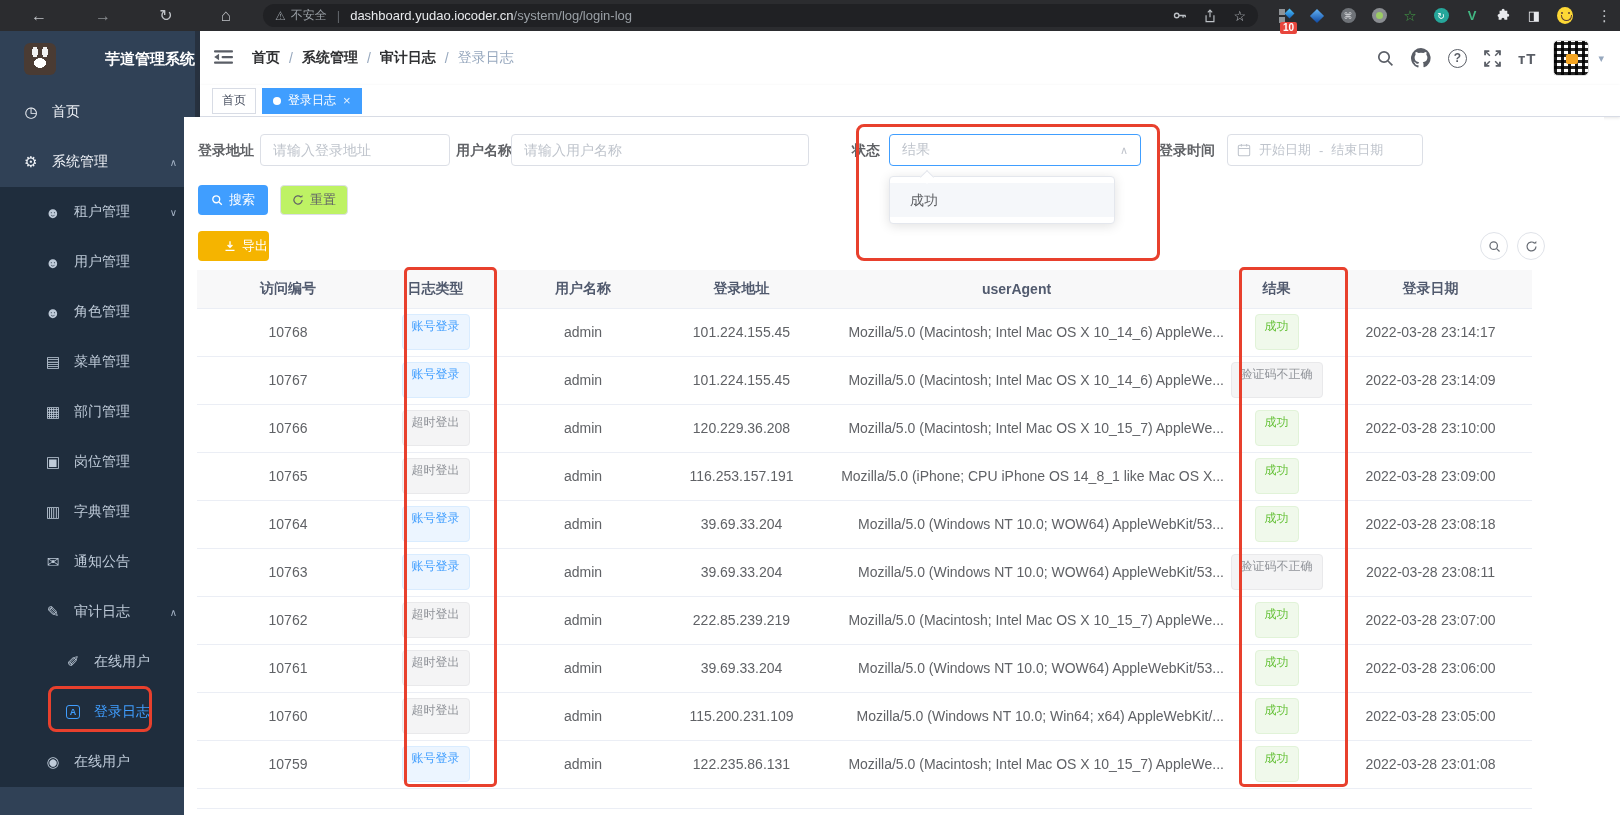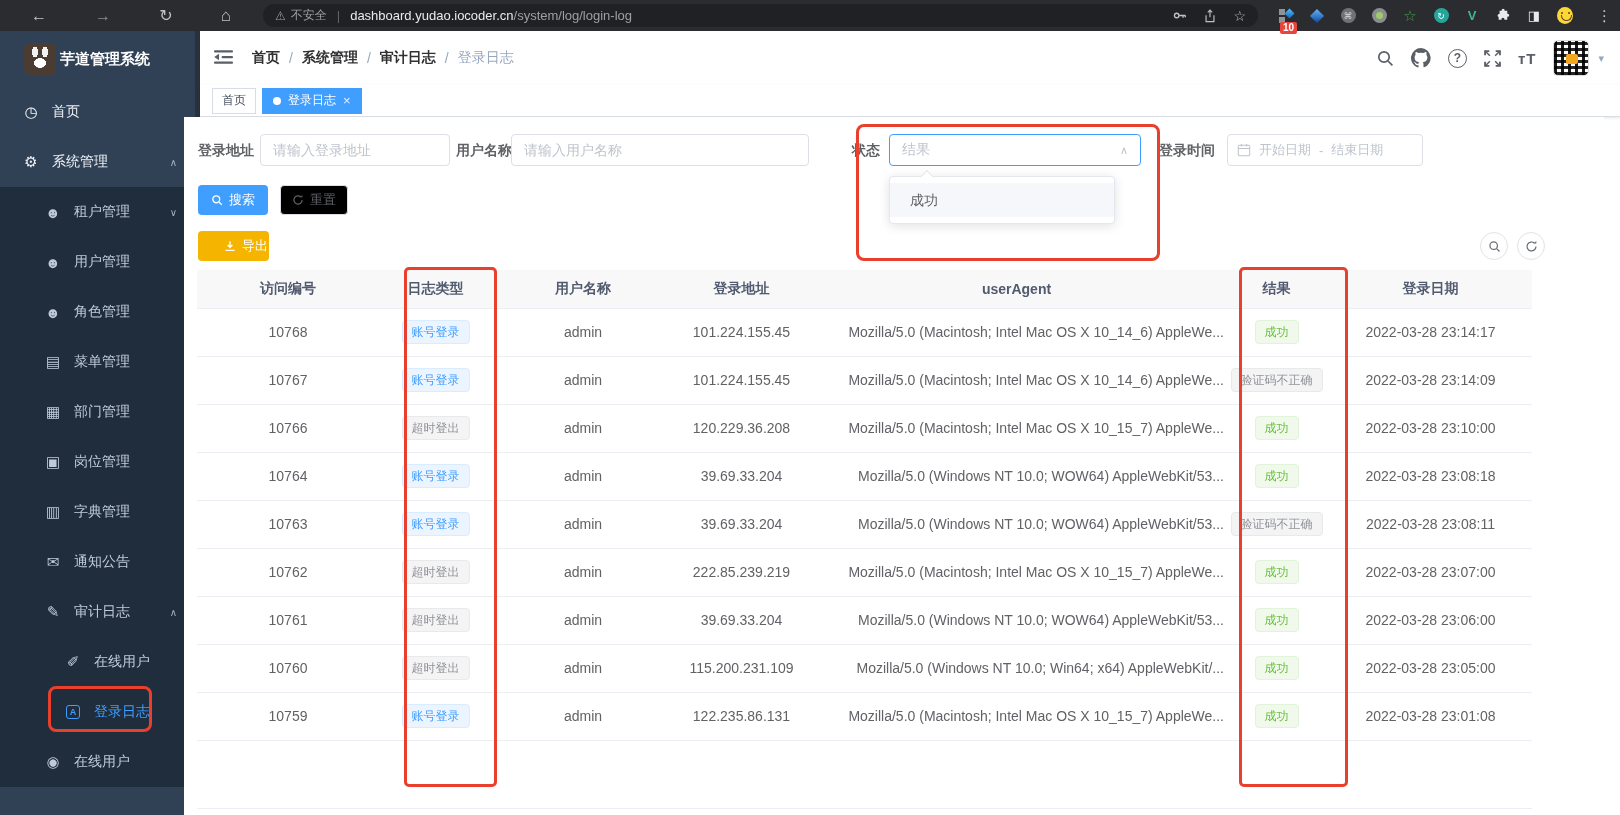--- a/index.html
+++ b/index.html
@@ -31,21 +31,21 @@
   .puz { color:#e8eaed; } .panel-ic { color:#e8eaed; font-size:13px; }
   .emoji { width:17px; height:17px; border-radius:50%; background:#fdd835; position:relative; }
   .emoji::before { content:""; position:absolute; left:4px; top:5px; width:2px; height:2px; background:#5d4037; border-radius:50%; box-shadow:7px 0 0 #5d4037; }
   .emoji::after { content:""; position:absolute; left:4px; top:8px; width:9px; height:5px; border:1.4px solid #5d4037; border-top:none; border-radius:0 0 8px 8px; }
   .bb-dots { position:absolute; right:8px; top:0; color:#c0c3c7; font-size:15px; line-height:31px; cursor:pointer; }
 
   
   .sidebar { position:absolute; left:0; top:31px; width:195px; height:784px; background:#304156; }
   .side-track { position:absolute; left:195px; top:31px; width:5px; height:784px; background:#27313f; }
   .side-thumb { position:absolute; left:195.5px; top:120px; width:4px; height:88px; background:#64748a; border-radius:2px; }
-  .logo-row { height:56px; display:flex; align-items:center; padding-left:24px; gap:4px; cursor:pointer; }
+  .logo-row { height:56px; display:flex; align-items:center; padding-left:24px; gap:16px; cursor:pointer;justify-content:space-between; }
   .logo-img { width:32px; height:32px; border-radius:6px; flex:none;
      background:
        radial-gradient(ellipse 5px 9px at 11px 9px,#f2f2f2 60%,transparent 62%),
        radial-gradient(ellipse 5px 9px at 21px 9px,#f2f2f2 60%,transparent 62%),
        radial-gradient(ellipse 10px 8px at 16px 20px,#ffffff 60%,transparent 62%),
        #4a3b33; }
   .logo-title { color:#fff; font-weight:bold; font-size:15px; white-space:nowrap; }
   .menu-item { height:50px; display:flex; align-items:center; font-size:14px; color:#bfcbd9; cursor:pointer; position:relative; }
   .menu-item.lvl0 { padding-left:20px; background:#304156; color:#eef1f6; }
   .menu-item.lvl1 { padding-left:42px; background:#1f2d3d; }
@@ -100,33 +100,33 @@
   .el-date { position:absolute; left:1043px; top:17px; width:196px; height:32px; border:1px solid #dcdfe6; border-radius:4px; display:flex; align-items:center; padding:0 9px; gap:8px; color:#bfc4cc; font-size:13px; cursor:pointer; }
   .el-date .dsep { color:#bfc4cc; }
 
   .dropdown { position:absolute; left:705px; top:59px; width:226px; background:#fff; border:1px solid #e4e7ed; border-radius:4px; box-shadow:0 2px 12px rgba(0,0,0,.12); padding:6px 0; z-index:40; }
   .dropdown::before { content:""; position:absolute; left:32px; top:-5px; width:9px; height:9px; background:#fff; border-left:1px solid #e4e7ed; border-top:1px solid #e4e7ed; transform:rotate(45deg); }
   .dd-option { height:34px; line-height:34px; padding-left:20px; font-size:14px; color:#606266; cursor:pointer; }
   .dd-option.hover { background:#f5f7fa; }
 
   .btn { position:absolute; height:30px; border-radius:4px; font-size:13px; display:inline-flex; align-items:center; justify-content:center; gap:6px; cursor:pointer; border:1px solid transparent; font-family:inherit; }
   .btn-search { left:14px; top:68px; width:70px; background:#409eff; color:#fff; }
-  .btn-reset { left:96px; top:68px; width:68px; background:#000000; color:#606266; border-color:#dcdfe6; }
+  .btn-reset { left:96px; top:68px; width:68px; background:#bef264; color:#606266; border-color:#dcdfe6; }
   .btn-export { left:14px; top:114px; width:71px; background:#f5b400; color:#fff;justify-content:flex-end; }
   .mini-btn { position:absolute; width:28px; height:28px; border-radius:50%; border:1px solid #e0e3e9; background:#fff; color:#666b73; display:flex; align-items:center; justify-content:center; cursor:pointer; }
   .mini-search { left:1296px; top:115px; }
   .mini-refresh { left:1333px; top:115px; }
 
   
   .log-table { position:absolute; left:13px; top:153px; width:1335px; border-collapse:collapse; table-layout:fixed; }
   .log-table th { height:38px; background:#f8f8f9; color:#515a6e; font-size:14px; font-weight:bold; text-align:center; border-bottom:1px solid #ebeef5; }
   .log-table td { height:48px; color:#606266; font-size:14px; text-align:center; border-bottom:1px solid #ebeef5; white-space:nowrap; overflow:hidden; }
   .c1{width:182px;} .c2{width:113px;} .c3{width:182px;} .c4{width:135px;} .c5{width:415px;} .c6{width:105px;} .c7{width:203px;margin-left:32px;}
   .log-table td.c5 { text-align:right; padding-left:1px;margin-left:33px; }
-  .tag { display:inline-block; height:24px; line-height:22px; padding:0 9px; border-radius:4px; font-size:12px; border:1px solid transparent; }
+  .tag { display:inline-block; height:36px; line-height:22px; padding:0 9px; border-radius:4px; font-size:12px; border:1px solid transparent; }
   .tag-blue { color:#409eff; background:#ecf5ff; border-color:#d9ecff; }
   .tag-green { color:#67c23a; background:#f0f9eb; border-color:#e1f3d8; }
   .tag-gray { color:#909399; background:#f4f4f5; border-color:#e9e9eb; }
   .table-bottom-line { position:absolute; left:13px; top:691px; width:1335px; height:1px; background:#ebeef5; }
 
   
   .red-box { position:absolute; border:3px solid #e8402d; border-radius:8px; z-index:100; pointer-events:none; }
   .box-status { left:856px; top:124px; width:304px; height:137px; }
   .box-logtype { left:404px; top:267px; width:93px; height:520px; border-radius:5px; }
   .box-result { left:1239px; top:267px; width:109px; height:520px; border-radius:5px; }
@@ -461,20 +461,29 @@
         <tr>
           <td class="c1">10766</td>
           <td class="c2"><span class="tag tag-gray">超时登出</span></td>
           <td class="c3">admin</td>
           <td class="c4">120.229.36.208</td>
           <td class="c5">Mozilla/5.0 (Macintosh; Intel Mac OS X 10_15_7) AppleWe...</td>
           <td class="c6"><span class="tag tag-green">成功</span></td>
           <td class="c7">2022-03-28 23:10:00</td>
         </tr>
 
+        <tr>
+          <td class="c1">10765</td>
+          <td class="c2"><span class="tag tag-gray">超时登出</span></td>
+          <td class="c3">admin</td>
+          <td class="c4">116.253.157.191</td>
+          <td class="c5">Mozilla/5.0 (iPhone; CPU iPhone OS 14_8_1 like Mac OS X...</td>
+          <td class="c6"><span class="tag tag-green">成功</span></td>
+          <td class="c7">2022-03-28 23:09:00</td>
+        </tr>
 
         <tr>
           <td class="c1">10764</td>
           <td class="c2"><span class="tag tag-blue">账号登录</span></td>
           <td class="c3">admin</td>
           <td class="c4">39.69.33.204</td>
           <td class="c5">Mozilla/5.0 (Windows NT 10.0; WOW64) AppleWebKit/53...</td>
           <td class="c6"><span class="tag tag-green">成功</span></td>
           <td class="c7">2022-03-28 23:08:18</td>
         </tr>

